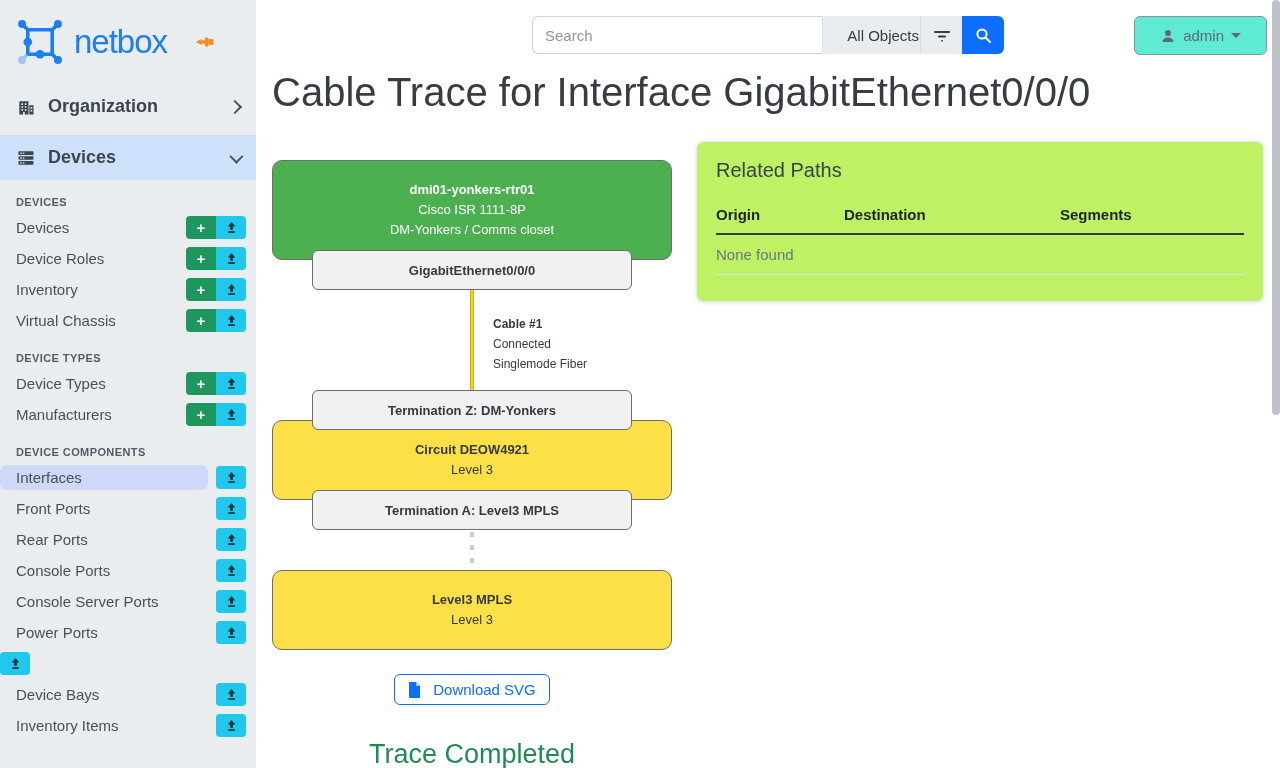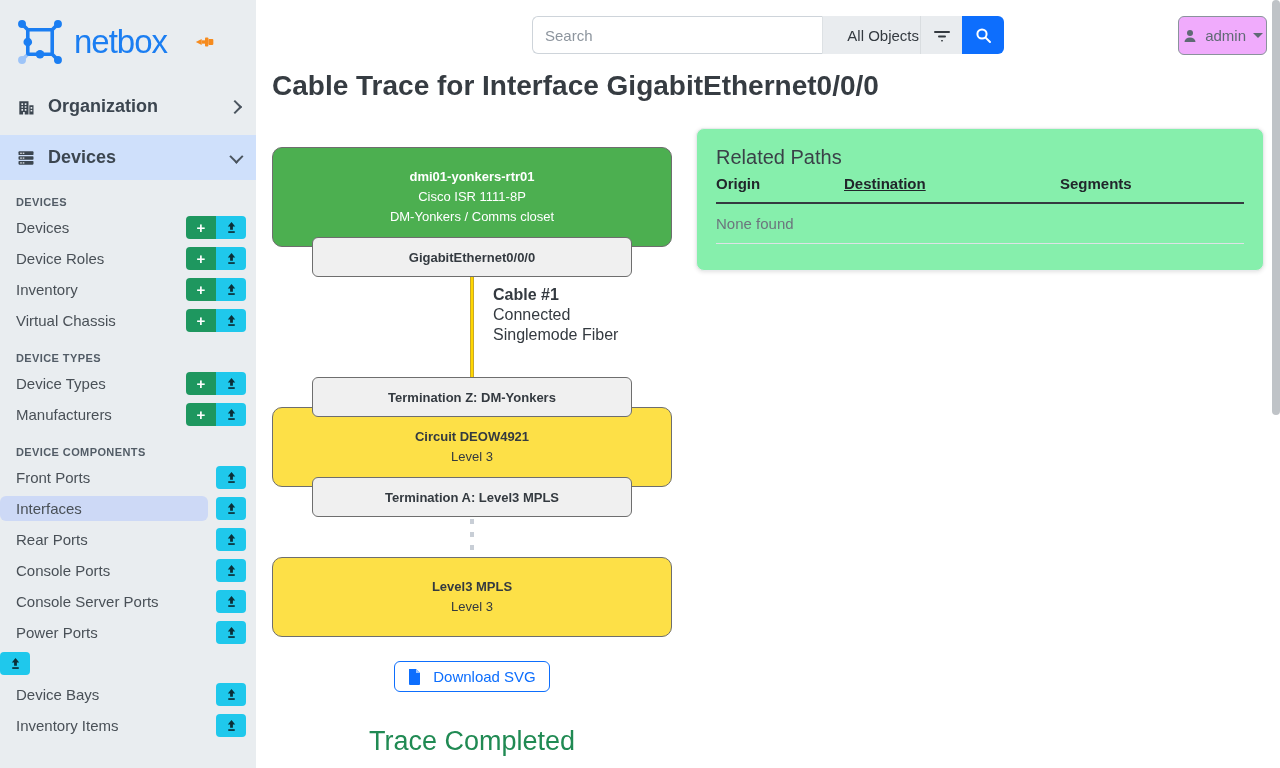--- a/index.html
+++ b/index.html
@@ -35,53 +35,53 @@
 
   
   .main { flex:1; height:768px; position:relative; background:#fff; }
   .topbar { position:relative; padding-top:16px; height:50px; }
   .search-group { display:flex; width:472px; height:38px; margin:0 auto; }
   .search-input { width:290px; height:38px; border:1px solid #ced4da; border-right:none; border-radius:6px 0 0 6px; padding:0 12px; font-size:15px; color:#343a40; outline:none; }
   .search-input::placeholder { color:#8d959e; }
   .scope-btn { width:98px; background:#e9ecef; border:1px solid #e9ecef; border-left:1px solid #dde1e4; font-size:15px; color:#343a40; display:flex; align-items:center; justify-content:flex-end; cursor:pointer; }
   .filter-btn { width:42px; background:#e9ecef; border:none; border-left:1px solid #d9dde0; display:flex; align-items:center; justify-content:center; cursor:pointer; }
   .go-btn { width:42px; background:#0d6efd; border:none; border-radius:0 6px 6px 0; display:flex; align-items:center; justify-content:center; cursor:pointer; }
-  .user-btn { position:absolute; right:13px; top:16px; height:39px; padding:0 3px; background:#f0abfc; border:1px solid #8a939c; border-radius:6px; display:flex; align-items:center; gap:7px; color:#5f6a74; font-size:15px; cursor:pointer; }
+  .user-btn { position:absolute; right:13px; top:16px; height:39px; padding:0 25px; background:#5eead4; border:1px solid #8a939c; border-radius:6px; display:flex; align-items:center; gap:7px; color:#5f6a74; font-size:15px; cursor:pointer; }
   .caret-down { width:0; height:0; border-left:5px solid transparent; border-right:5px solid transparent; border-top:5px solid #5f6a74; }
 
-  .page-title { margin:20px 16px 0 16px; font-size:28px; font-weight:700; color:#363c42; }
+  .page-title { margin:20px 16px 0 16px; font-size:40px; font-weight:400; color:#363c42; }
 
   .content { display:flex; align-items:flex-start; margin-top:26px; padding:0 16px; }
 
   
   .trace-col { width:400px; flex:none; padding-top:19px; }
   .t-wide { width:400px; border:1px solid #6e6e6e; border-radius:10px; position:relative; display:flex; flex-direction:column; align-items:center; justify-content:center; text-align:center; }
   .t-green { height:100px; background:#4caf50; color:#fff; z-index:1; }
   .t-gray  { height:80px; background:#fde047; color:#343a40; z-index:1; }
   .t-title { font-size:13px; font-weight:bold; line-height:20px; }
   .t-sub   { font-size:13px; line-height:20px; }
   .t-narrow { width:320px; height:40px; margin:-10px auto 0 auto; background:#f0f0f0; border:1px solid #6e6e6e; border-radius:6px; display:flex; align-items:center; justify-content:center; font-size:13px; font-weight:bold; color:#343a40; position:relative; z-index:2; }
   .t-circuit { margin-top:-10px; }
   .cable-seg { height:100px; position:relative; }
   .cable-line { position:absolute; left:50%; transform:translateX(-50%); top:0; bottom:0; width:4px; background:#ffd700; border-left:1px solid #c9a727; border-right:1px solid #c9a727; }
-  .cable-info { position:absolute; left:calc(50% + 21px); top:8px; font-size:16px; line-height:20px; text-align:left; color:#343a40; }
+  .cable-info { position:absolute; left:calc(50% + 21px); top:24px; font-size:12px; line-height:20px; text-align:left; color:#343a40; }
   .cable-info .b { font-weight:bold; }
   .dotted-seg { height:40px; position:relative; }
   .dotted-line { position:absolute; left:50%; transform:translateX(-50%); top:2px; bottom:2px; width:4px;
     background:repeating-linear-gradient(to bottom, #c8ced6 0 5px, transparent 5px 13px); }
   .dl-row { text-align:center; margin-top:24px; }
   .dl-btn { display:inline-flex; align-items:center; gap:12px; padding:6px 13px; background:#fff; border:1px solid #0d6efd; border-radius:6px; color:#0d6efd; font-size:15px; cursor:pointer; }
   .trace-status { margin-top:34px; text-align:center; font-size:27px; color:#208a53; }
 
   
-  .card { flex:1; margin-left:24px; background:#86efac; border:1px solid #e8eaec; border-radius:8px; box-shadow:0 1px 4px rgba(0,0,0,.12); padding:17px 19px 26px 19px; }
+  .card { flex:1; margin-left:24px; background:#bef264; border:1px solid #e8eaec; border-radius:8px; box-shadow:0 1px 4px rgba(0,0,0,.12); padding:17px 19px 26px 19px; }
   .card-title { font-size:20px; font-weight:400; color:#3a4148; }
-  .rp-table { width:100%; border-collapse:collapse; }
+  .rp-table { width:100%; border-collapse:collapse; margin-top:18px; }
   .rp-table th { text-align:left; font-size:15px; font-weight:bold; color:#21262b; padding:6px 0 10px 0; border-bottom:2px solid #343a40; }
-  .rp-table th.c1 { width:128px; } .rp-table th.c2 { width:216px;text-decoration:underline; }
+  .rp-table th.c1 { width:128px; } .rp-table th.c2 { width:216px; }
   .rp-empty { font-size:15px; color:#6c757d; padding:11px 0; border-bottom:1px solid #dee2e6; }
 
   .scrollbar-track { position:absolute; right:0; top:0; width:8px; height:768px; }
   .scrollbar-thumb { position:absolute; right:0; top:0; width:8px; height:415px; background:#bfc3c7; border-radius:4px; cursor:pointer; }
 </style>
 </head>
 <body>
 
 <div class="app">
 
@@ -215,31 +215,31 @@
             <svg width="13" height="13" viewBox="0 0 14 14">
               <path d="M7 1 L11 6 H8.5 V9.5 H5.5 V6 H3 Z" fill="#0b2e36"></path>
               <rect x="3.5" y="11" width="7" height="1.8" fill="#0b2e36"></rect>
             </svg>
           </button>
       </span>
     </div>
 
     <div class="side-header">DEVICE COMPONENTS</div>
 
-    <div class="side-row">
-      <span class="side-row-label">Front Ports</span>
-      <button class="mini-btn import solo">
-          <svg width="13" height="13" viewBox="0 0 14 14">
-            <path d="M7 1 L11 6 H8.5 V9.5 H5.5 V6 H3 Z" fill="#0b2e36"></path>
-            <rect x="3.5" y="11" width="7" height="1.8" fill="#0b2e36"></rect>
-          </svg>
-        </button>
-    </div>
     <div class="side-row active">
       <span class="side-row-label">Interfaces</span>
+      <button class="mini-btn import solo">
+          <svg width="13" height="13" viewBox="0 0 14 14">
+            <path d="M7 1 L11 6 H8.5 V9.5 H5.5 V6 H3 Z" fill="#0b2e36"></path>
+            <rect x="3.5" y="11" width="7" height="1.8" fill="#0b2e36"></rect>
+          </svg>
+        </button>
+    </div>
+    <div class="side-row">
+      <span class="side-row-label">Front Ports</span>
       <button class="mini-btn import solo">
           <svg width="13" height="13" viewBox="0 0 14 14">
             <path d="M7 1 L11 6 H8.5 V9.5 H5.5 V6 H3 Z" fill="#0b2e36"></path>
             <rect x="3.5" y="11" width="7" height="1.8" fill="#0b2e36"></rect>
           </svg>
         </button>
     </div>
     <div class="side-row">
       <span class="side-row-label">Rear Ports</span>
       <button class="mini-btn import solo">

